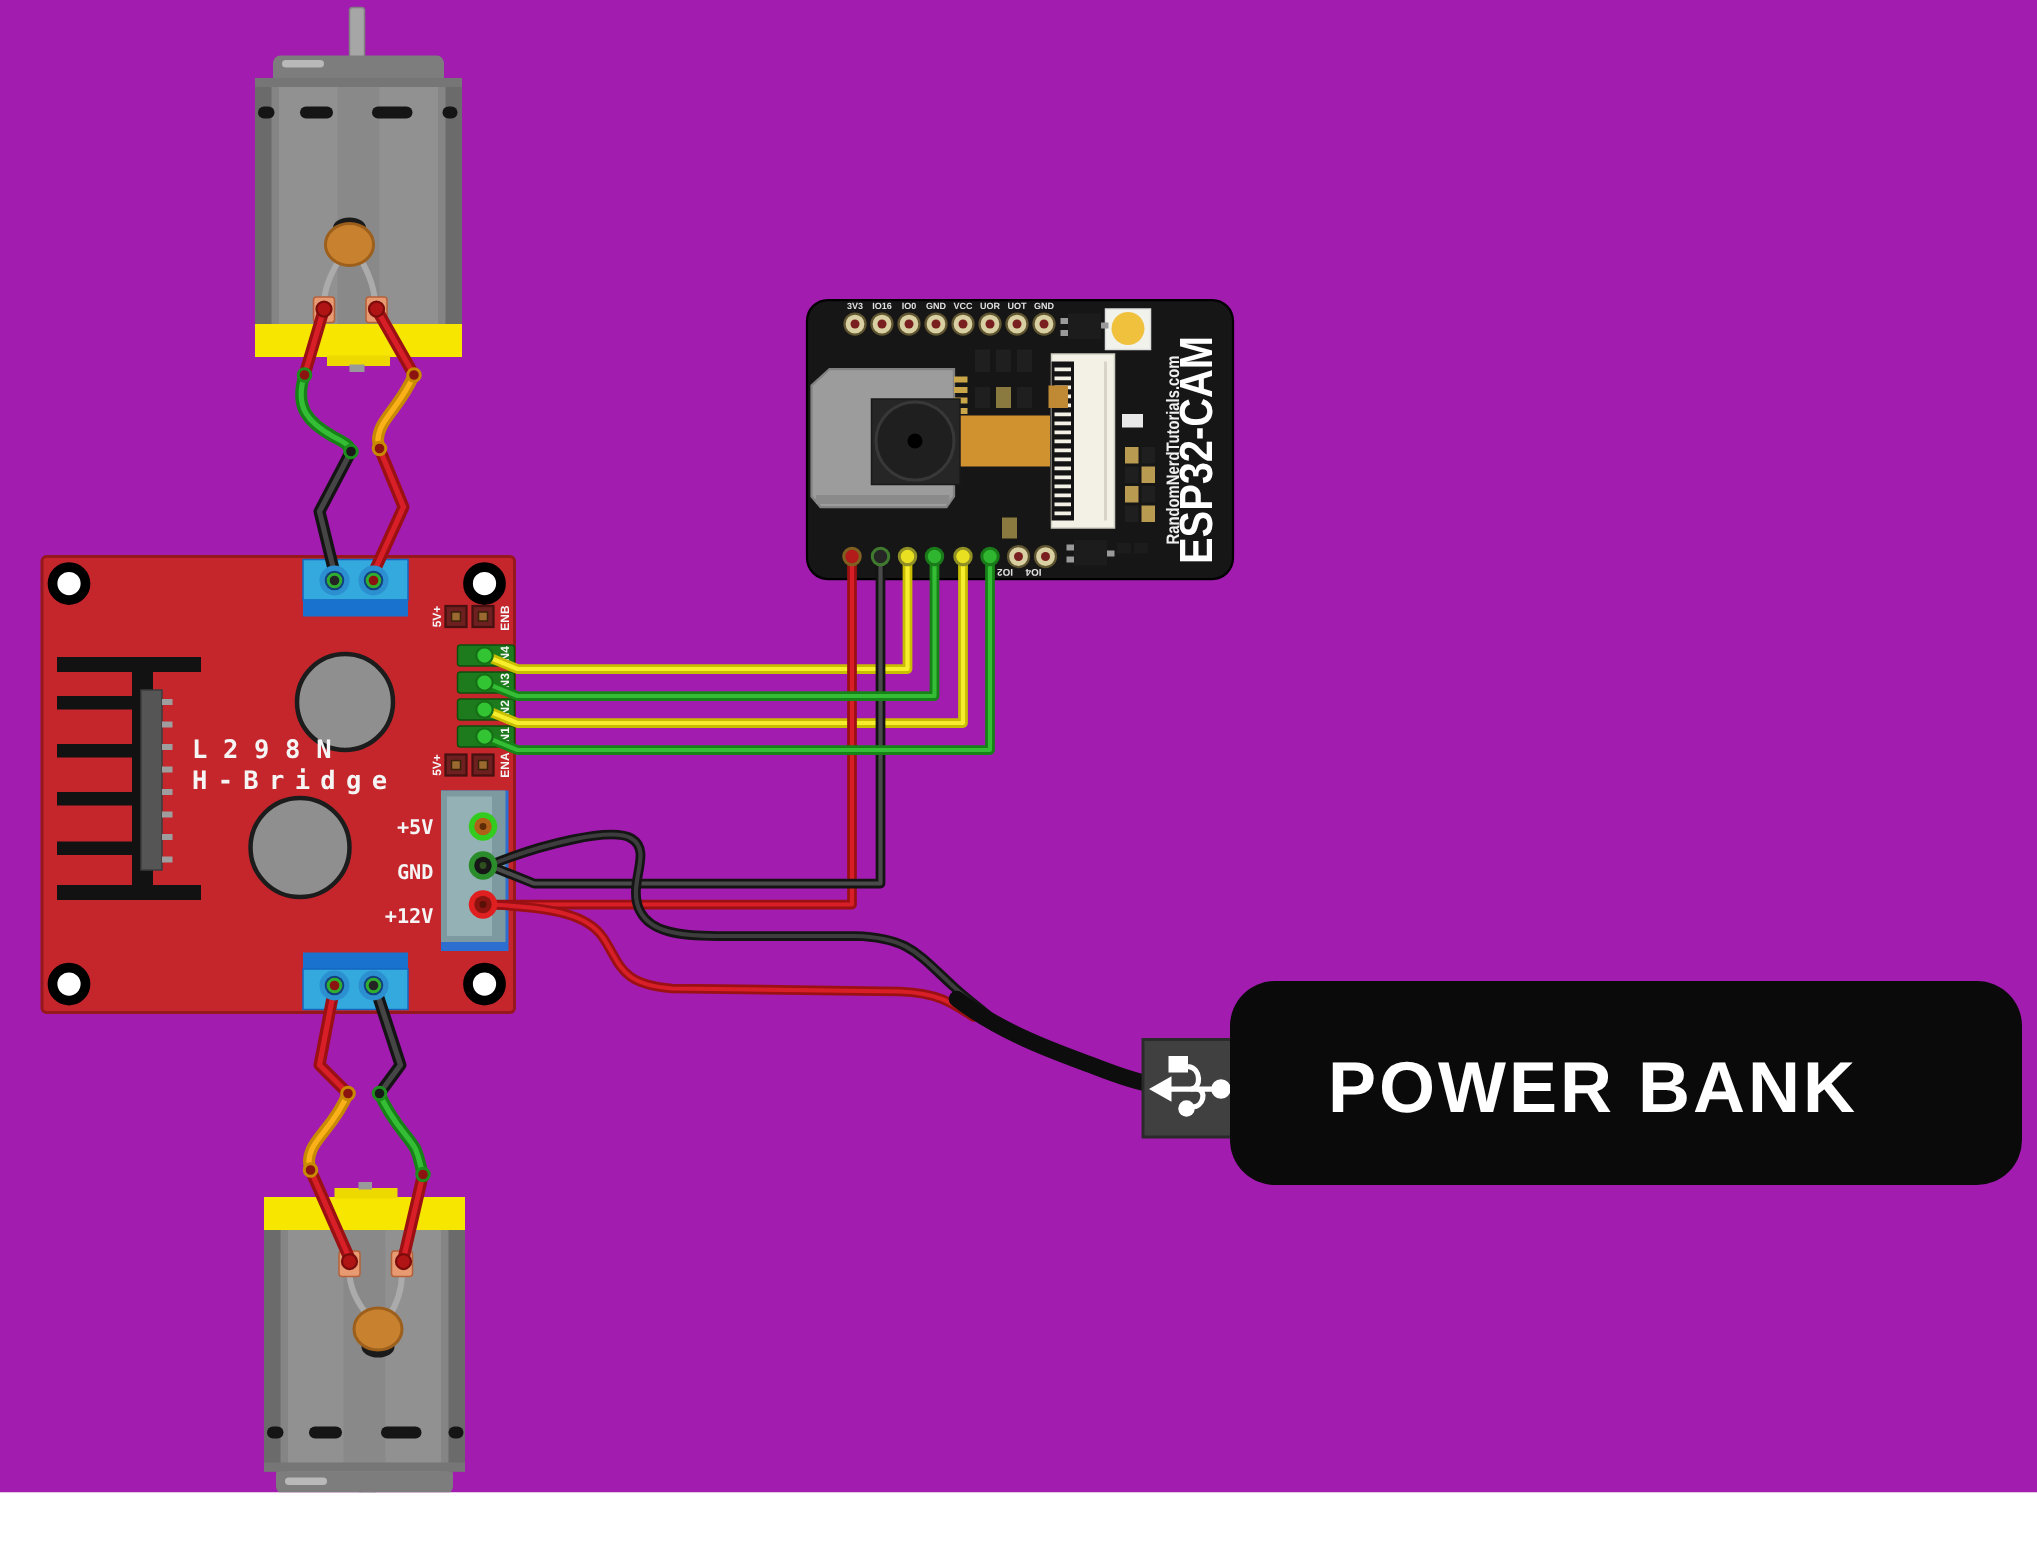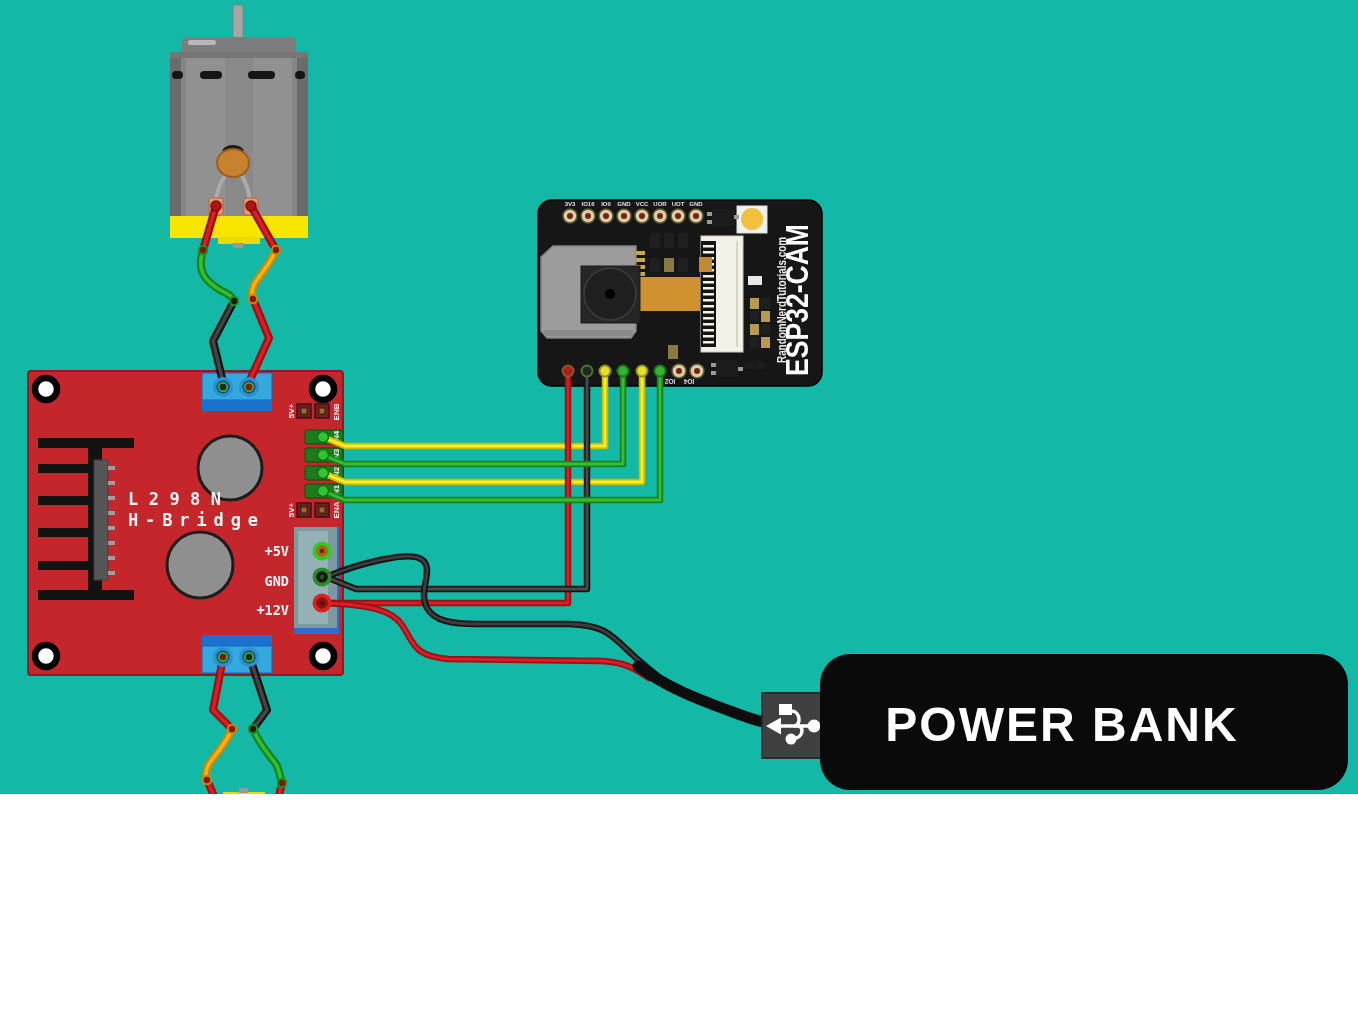--- a/index.html
+++ b/index.html
@@ -1,16 +1,16 @@
 <!DOCTYPE html>
 <html><head>
 <meta charset="utf-8">
 <style>
   html,body{margin:0;padding:0;background:#ffffff;}
-  .canvas{position:relative;width:1358px;height:794px;background:#14b8a6;overflow:hidden;
+  .canvas{position:relative;width:1358px;height:995px;background:#a21caf;overflow:hidden;
           font-family:"Liberation Sans",sans-serif;}
   svg{display:block;}
   text{user-select:none;}
   .mono{font-family:"DejaVu Sans Mono","Liberation Mono",monospace;font-weight:bold;}
   .lbl{font-family:"Liberation Sans",sans-serif;font-weight:bold;}
   .we{fill:none;stroke-linecap:round;stroke-linejoin:round;}
 </style>
 </head>
 <body>
 

